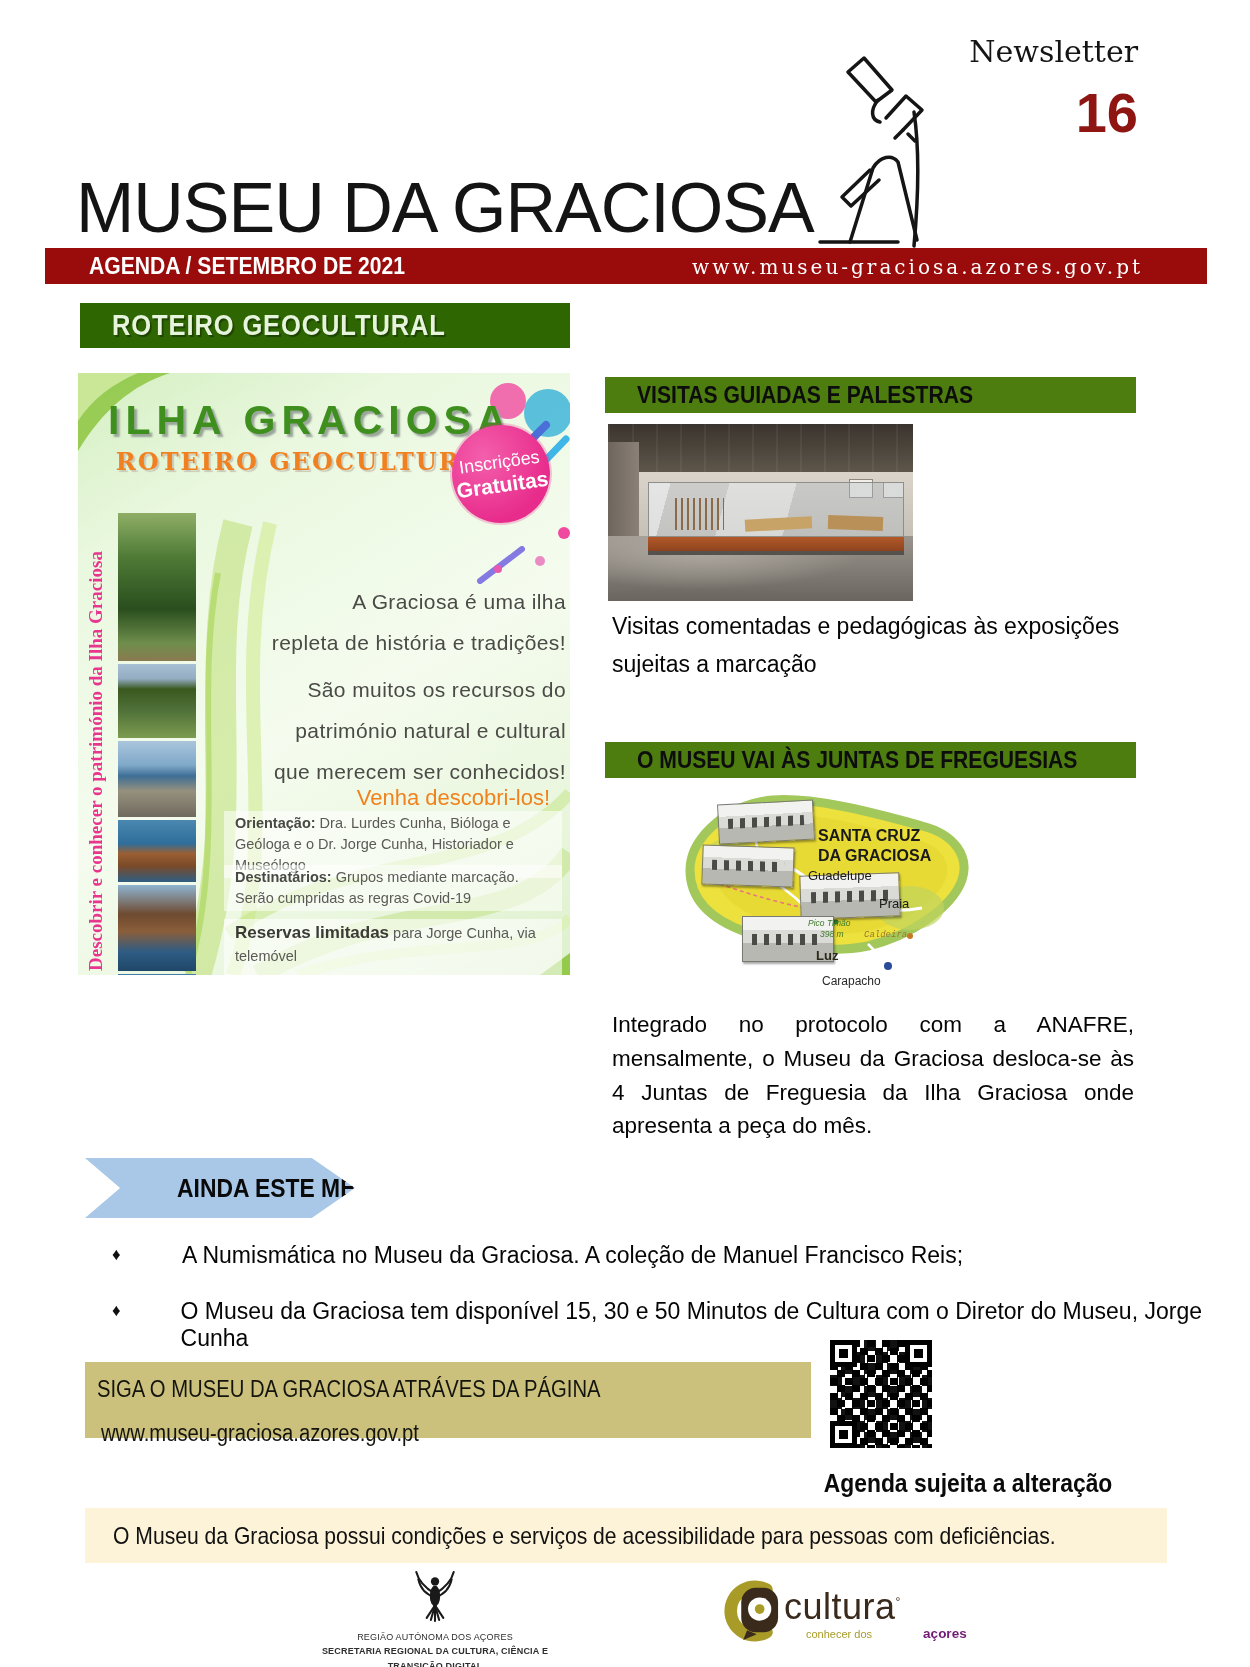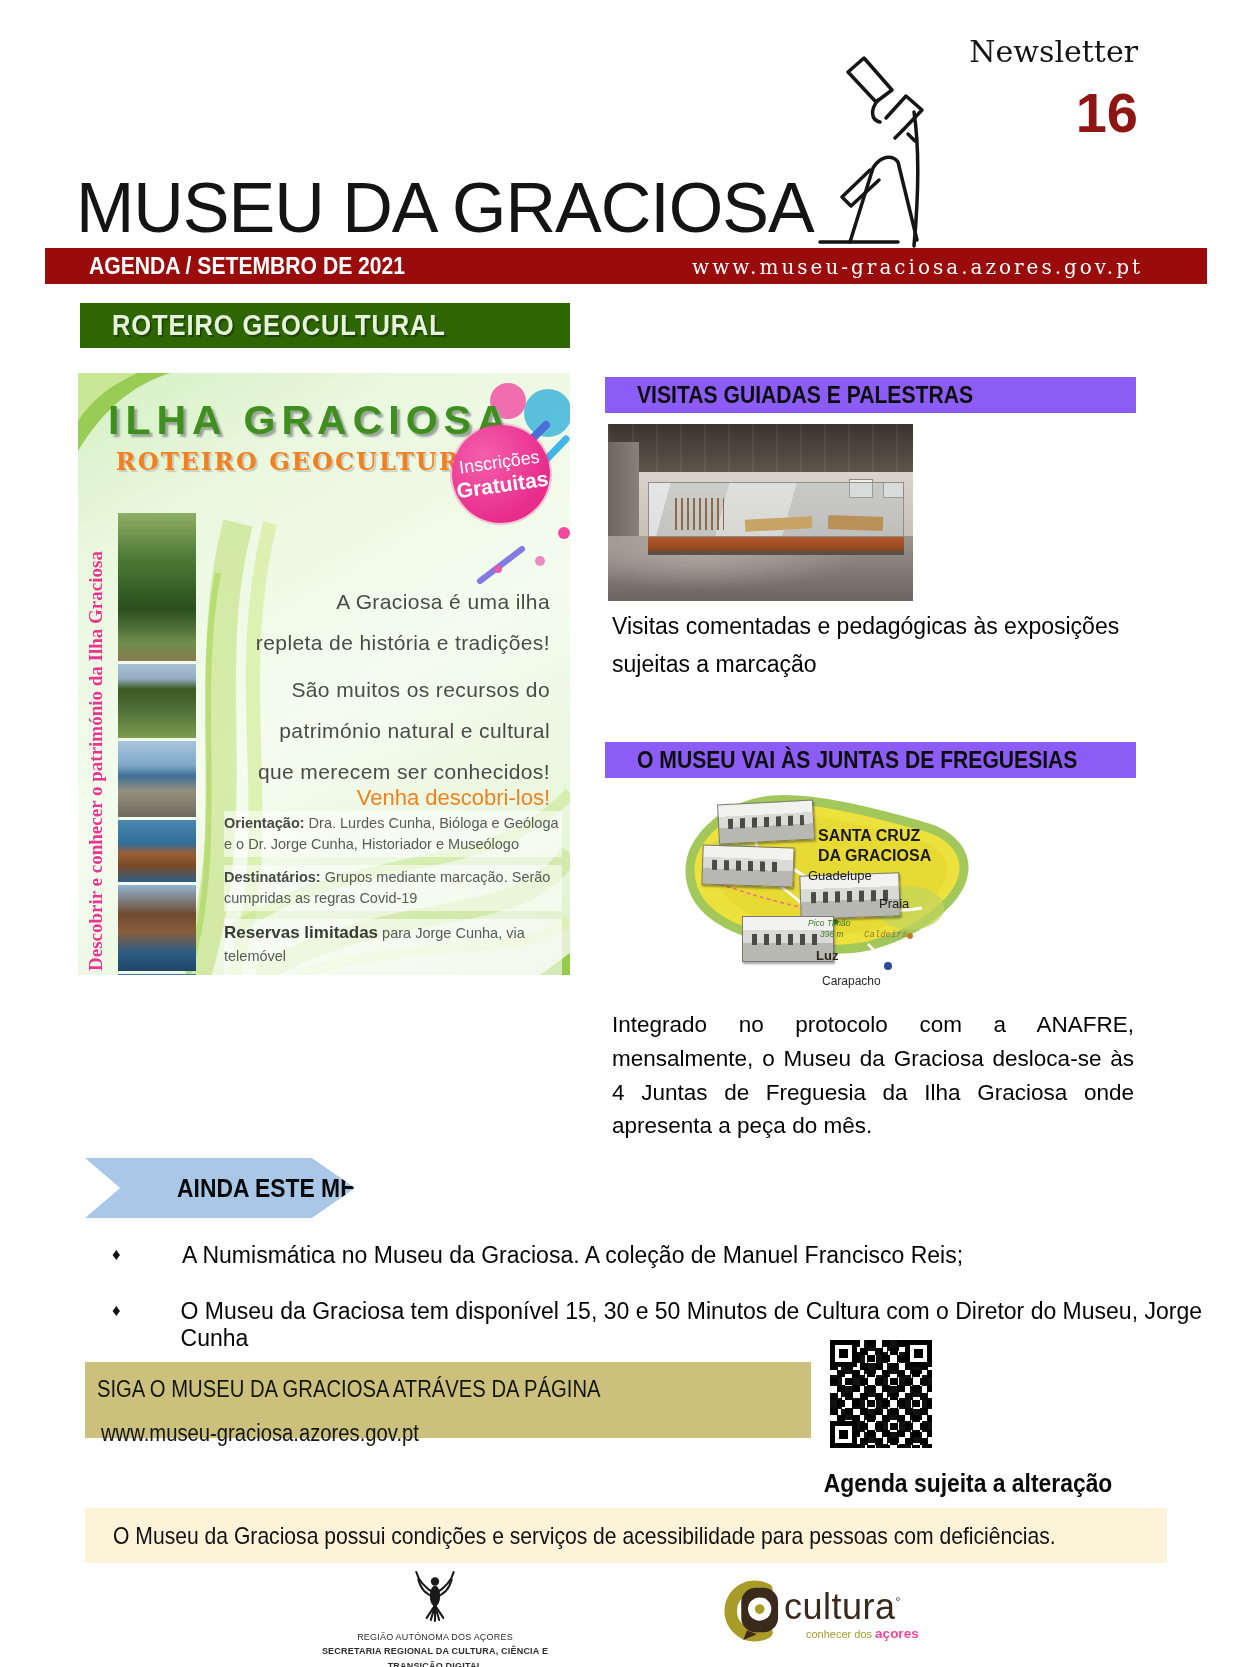--- a/index.html
+++ b/index.html
@@ -36,36 +36,36 @@
   .vertical-text { position:absolute; left:7px; top:96px; height:502px; writing-mode:vertical-rl; transform:rotate(180deg);
     font-family:"Liberation Serif", serif; font-weight:bold; font-size:19px; color:#E8368F; }
   .photo-strip { position:absolute; left:40px; top:140px; width:78px; }
   .photo-strip > div { width:78px; margin-bottom:3px; }
   .ph1 { height:148px; background:linear-gradient(180deg,#8FAE66 0%,#4E7A36 30%,#2A4E1E 65%,#6E8E4C 88%,#8A7A50 100%); }
   .ph2 { height:74px;  background:linear-gradient(180deg,#A8C0D4 0%,#93ACC2 20%,#39591F 34%,#4F7038 62%,#7C9C50 100%); }
   .ph3 { height:76px;  background:linear-gradient(180deg,#A9C5DC 0%,#7FA8C8 32%,#3E6E96 46%,#96917E 66%,#6E6A5E 100%); }
   .ph4 { height:62px;  background:linear-gradient(180deg,#4A88B0 0%,#2F6E9A 38%,#9A5F34 54%,#7A4A28 74%,#2F5E84 100%); }
   .ph5 { height:86px;  background:linear-gradient(180deg,#8FB4D0 0%,#6E4A30 34%,#8A5E3A 54%,#2E5C84 78%,#1E4668 100%); }
   .ph6 { height:58px;  background:linear-gradient(180deg,#3E7EA8 0%,#2E6E98 28%,#C6BEA6 48%,#B87848 68%,#6E8848 100%); }
-  .intro { position:absolute; left:128px; top:208px; width:344px; text-align:right; font-size:21px; color:#4A4A46; letter-spacing:0.4px; }
+  .intro { position:absolute; left:144px; top:208px; width:344px; text-align:right; font-size:21px; color:#4A4A46; letter-spacing:0.4px; }
   .intro div { line-height:41px; }
   .intro .gap { margin-top:6px; }
   .cta { position:absolute; right:20px; top:412px; font-size:22px; color:#F0821E; }
-  .pblock { position:absolute; left:146px; width:338px; background:rgba(255,255,255,0.55); font-size:14.5px; line-height:1.45; color:#5A5A56; padding:2px 0; }
+  .pblock { position:absolute; left:146px; width:338px; background:rgba(255,255,255,0.55); font-size:14.5px; line-height:1.45; color:#5A5A56; padding:2px 11px; }
   .pblock b { color:#484844; }
   .pb1 { top:438px; } .pb2 { top:492px; }
   .pb3 { top:546px; background:rgba(255,255,255,0.6); }
   .pb3 .big { font-size:17px; font-weight:bold; color:#3A3A36; }
   .pb3 .row2 { margin-top:4px; }
 
   
   .roteiro-caption { left:78px; top:998px; width:498px; font-family:"DejaVu Serif", serif; font-size:26px; line-height:1.43; text-align:justify; color:#1E1E1E; letter-spacing:0.3px; }
 
   
-  .green-banner { width:531px; height:36px; background:#8b5cf6; }
+  .green-banner { width:531px; height:36px; background:#4d7c0f; }
   .green-banner span { position:absolute; left:16px; top:0; line-height:36px; color:#0D0D0D; font-weight:bold; font-size:24px; }
   .gb1 { left:605px; top:377px; }
   .gb2 { left:605px; top:742px; }
 
   .mphoto { left:608px; top:424px; width:305px; height:177px; background:#CFCAC2; overflow:hidden; }
   .mp-ceiling { position:absolute; left:0; top:0; width:100%; height:27%;
     background:linear-gradient(180deg,#3A342E,#5E564A), repeating-linear-gradient(90deg, rgba(255,255,255,0.05) 0 2px, transparent 2px 24px); background-blend-mode:overlay; }
   .mp-wall { position:absolute; left:0; top:27%; width:100%; height:36%; background:linear-gradient(180deg,#DAD4CA,#C6C0B6); }
   .mp-wall-left { position:absolute; left:0; top:10%; width:10%; height:56%; background:linear-gradient(90deg,#6E665C,#8A8078); }
   .mp-floor { position:absolute; left:0; bottom:0; width:100%; height:37%;
@@ -126,21 +126,21 @@
 
   
   .gov-block { left:295px; top:1570px; width:280px; text-align:center; color:#2E2E2E; }
   .gov-block .lines { margin-top:4px; font-size:9px; line-height:1.6; letter-spacing:0.2px; }
   .gov-block .lines .b { font-weight:bold; }
   .cultura-block { left:718px; top:1578px; width:260px; height:72px; }
   .cultura-mark { position:absolute; left:0; top:0; }
   .cultura-word { position:absolute; left:66px; top:8px; font-size:36px; color:#3A2A1C; letter-spacing:0.5px; }
   .cultura-word sup { font-size:12px; }
   .cultura-sub { position:absolute; left:88px; top:48px; font-size:11px; color:#A89B28; }
-  .cultura-sub b { font-size:13.5px; color:#ec4899; }
+  .cultura-sub b { font-size:13.5px; color:#701a75;margin-left:48px; }
 </style>
 </head>
 <body>
 
 <div class="page">
 
   <div class="abs newsletter-label">Newsletter</div>
   <div class="abs newsletter-number">16</div>
 
   <svg class="abs windmill" width="165" height="200" viewBox="0 0 165 200">

